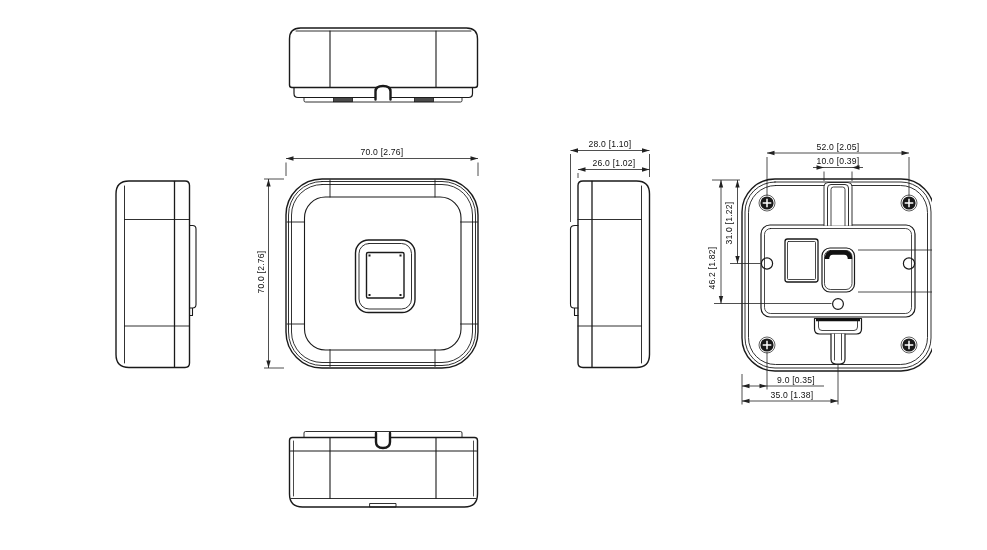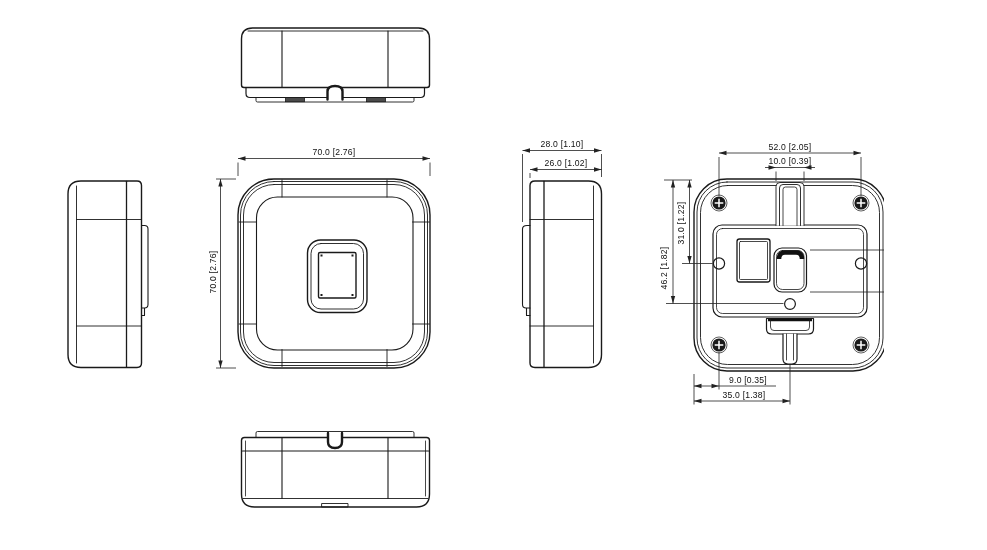--- a/index.html
+++ b/index.html
@@ -1,17 +1,17 @@
 <!DOCTYPE html>
 <html><head>
 <meta charset="utf-8">
 <style>
   html,body{margin:0;padding:0;background:#ffffff;}
   .stage{position:relative;width:884px;height:550px;background:#fff;overflow:hidden;
-         font-family:"Liberation Sans",sans-serif;}
+         font-family:"Liberation Sans",sans-serif;padding-left:48px;}
   svg{display:block;}
   .obj{stroke:#1a1a1a;fill:none;stroke-width:1.4;stroke-linejoin:round;stroke-linecap:round;}
   .w08{stroke-width:0.8;} .w09{stroke-width:0.9;} .w11{stroke-width:1.1;}
   .w12{stroke-width:1.2;} .w13{stroke-width:1.3;} .thick{stroke-width:2.4;}
   .dim{stroke:#222222;stroke-width:0.8;fill:none;stroke-linecap:butt;}
   .dtext{font:8.6px "Liberation Sans",sans-serif;fill:#111111;letter-spacing:0.2px;}
   .wfill{fill:#ffffff;}
   .dark{fill:#1a1a1a;stroke:none;}
 </style>
 </head>

